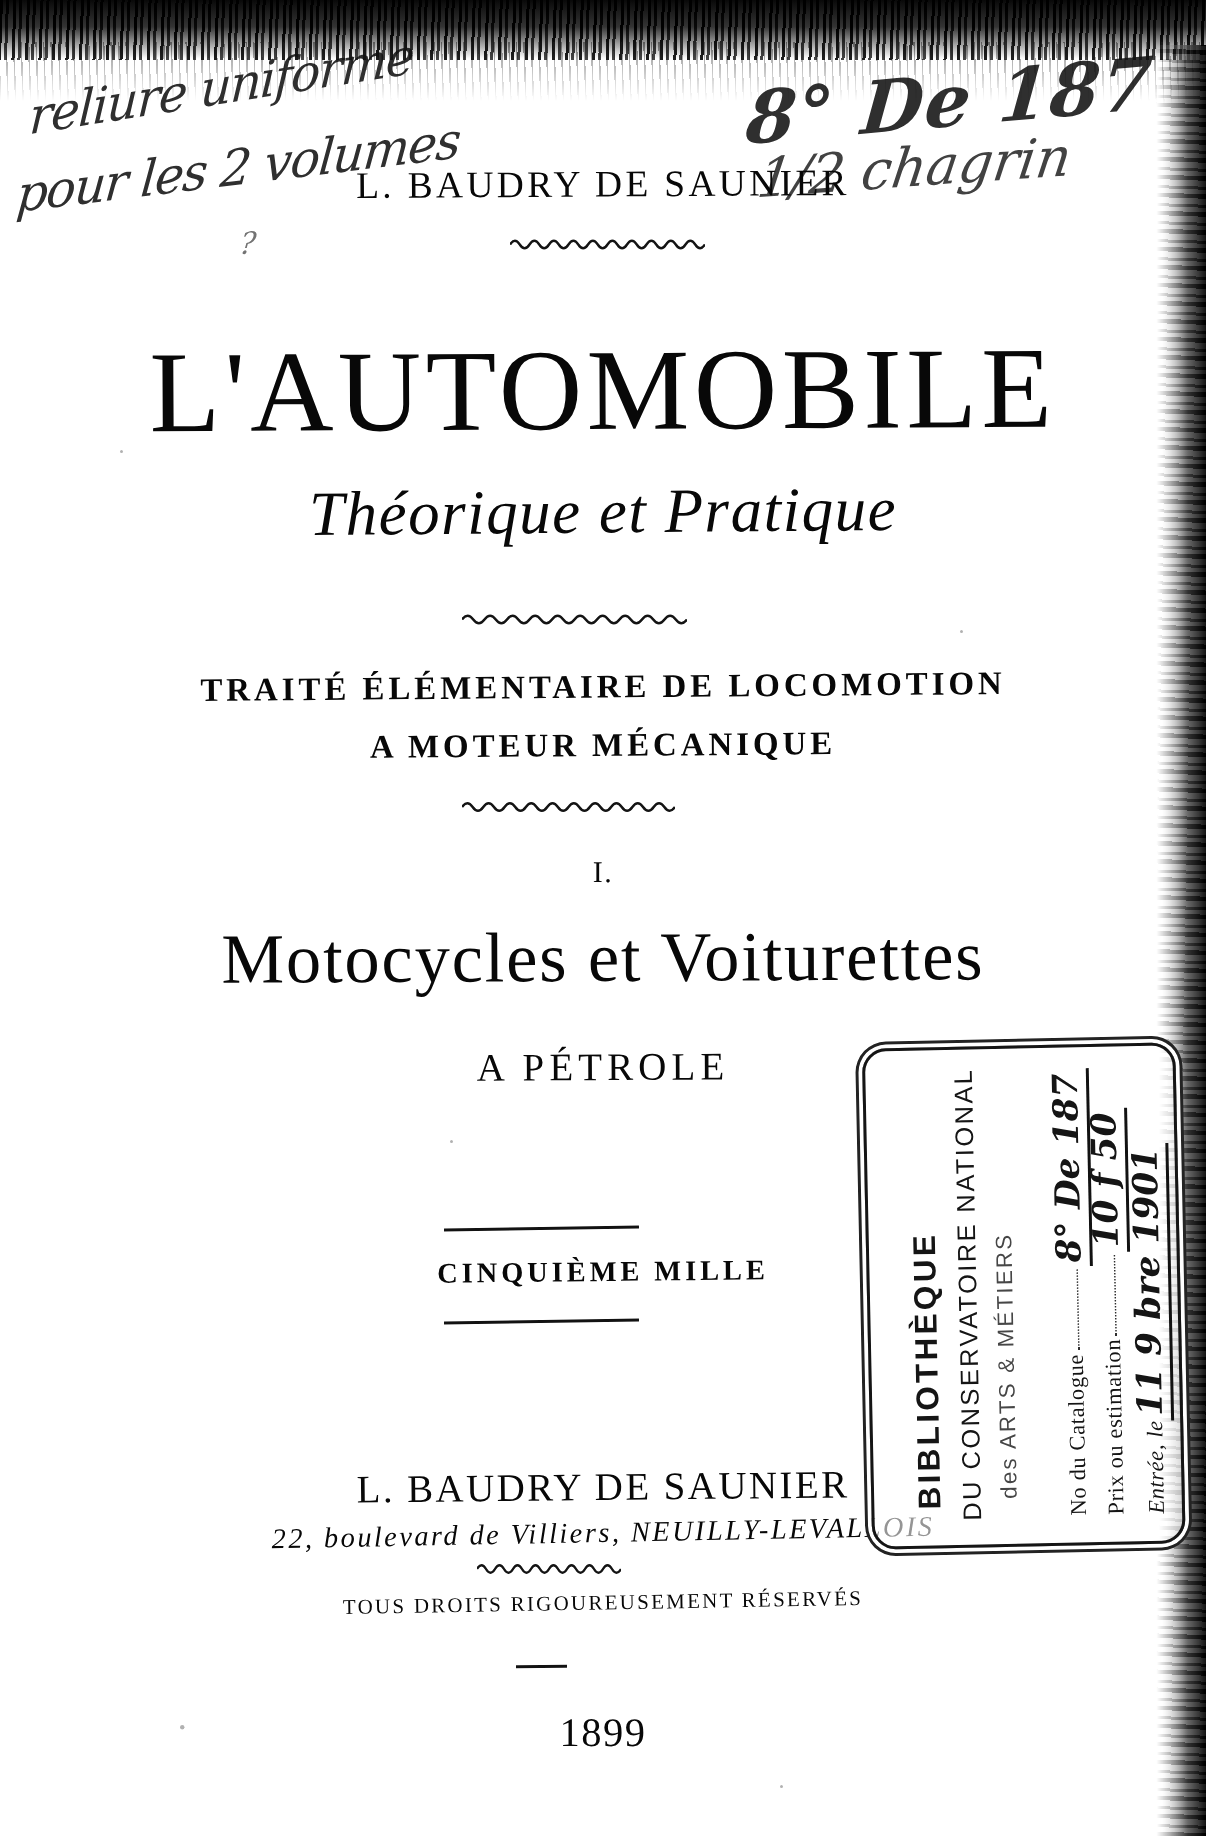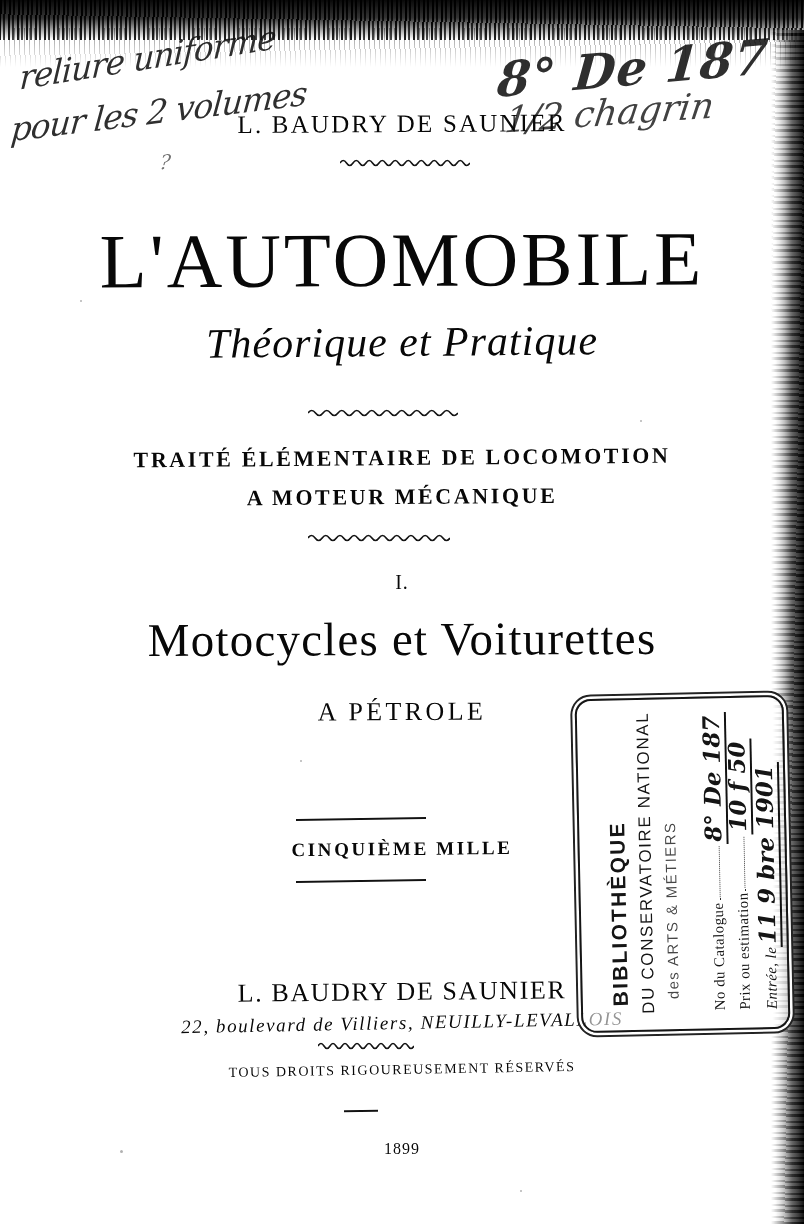--- a/index.html
+++ b/index.html
@@ -154,21 +154,21 @@
     transform: rotate(-1.1deg);
   }
   .rights {
     top: 1062px;
     font-size: 14px;
     letter-spacing: 1.5px;
     transform: rotate(-1deg);
   }
   .year {
     top: 1140px;
-    font-size: 16px;
+    font-size: 27px;
     letter-spacing: 1px;
   }
 
   
   .rule {
     position: absolute;
     height: 2px;
     background: #1a1a1a;
   }
   .rule.thin { height: 1.5px; }

